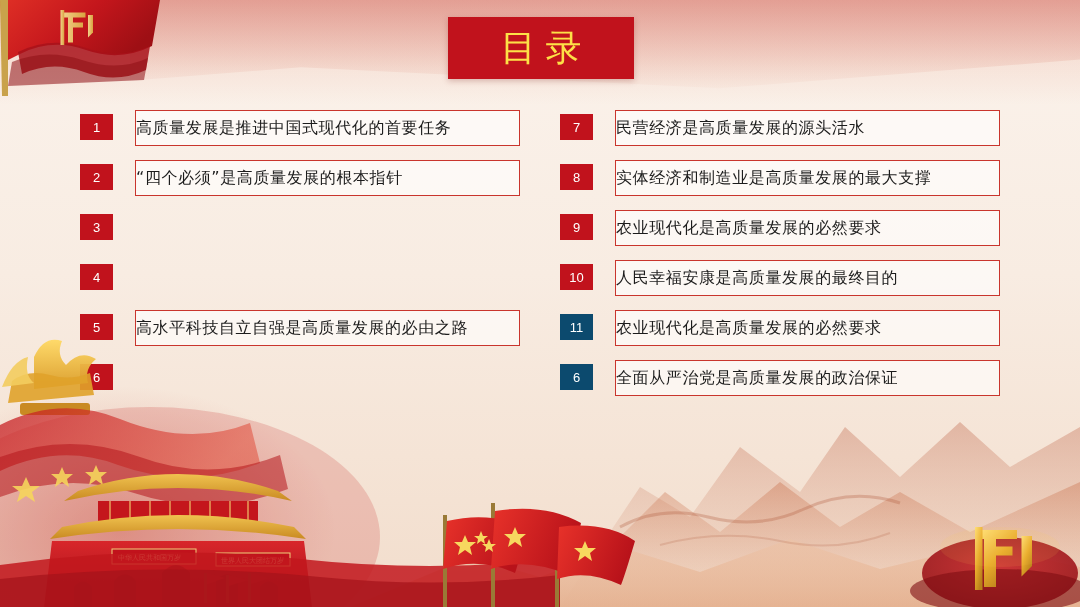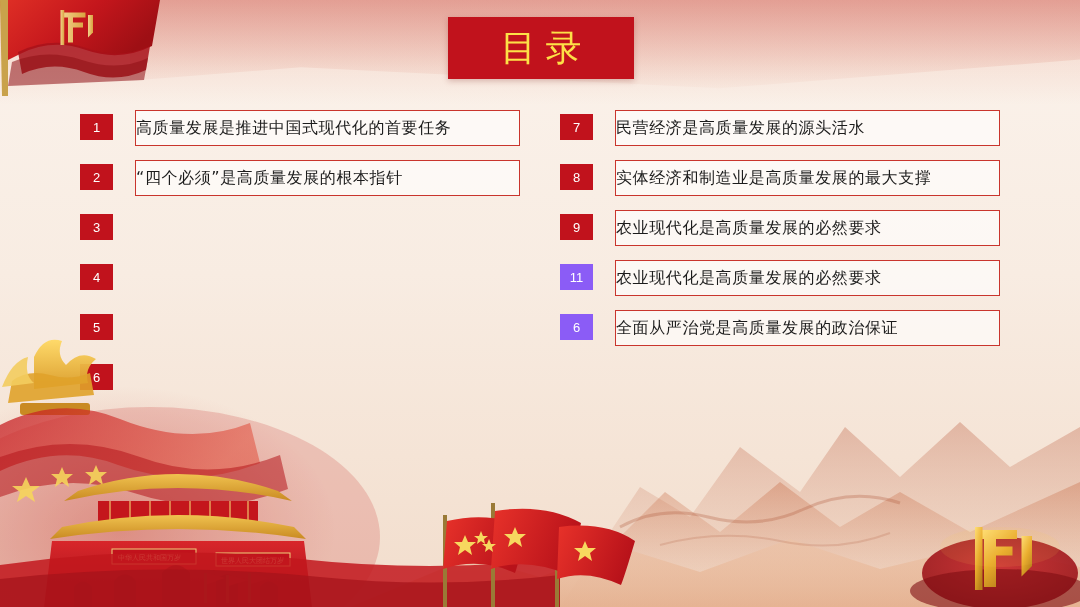--- a/index.html
+++ b/index.html
@@ -58,21 +58,21 @@
   .col{position:absolute;top:0;width:450px;}
   .col.left{left:80px;}
   .col.right{left:560px;}
   .row{position:relative;height:49px;margin-bottom:1px;}
   .num{
     position:absolute;left:0;top:4px;width:33px;height:26px;
     background:#c1121c;color:#fff;
     display:flex;align-items:center;justify-content:center;
     font-size:13px;font-family:"Liberation Sans",sans-serif;
   }
-  .num.dark{background:#8b5cf6;}
+  .num.dark{background:#0c4a6e;}
   .bar{
     position:absolute;left:55px;top:0;width:383px;height:34px;
     border:1px solid #c9352d;
     background:rgba(255,255,255,.62);
     display:flex;align-items:center;justify-content:flex-start;
   }
   .bar .txt{
     font-size:16px;color:#1c1c1c;letter-spacing:.6px;
     font-family:"DejaVu Sans","Liberation Sans",sans-serif;
     white-space:nowrap;
@@ -163,20 +163,23 @@
           </div>
       </div>
       <div class="row">
         <div class="num">3</div>
       </div>
       <div class="row">
         <div class="num">4</div>
       </div>
       <div class="row">
         <div class="num">5</div>
+        <div class="bar">
+            <span class="txt">高水平科技自立自强是高质量发展的必由之路</span>
+          </div>
       </div>
       <div class="row">
         <div class="num">6</div>
       </div>
     </div>
 
     <div class="col right">
       <div class="row">
         <div class="num">7</div>
         <div class="bar">
@@ -186,20 +189,26 @@
       <div class="row">
         <div class="num">8</div>
         <div class="bar">
             <span class="txt">实体经济和制造业是高质量发展的最大支撑</span>
           </div>
       </div>
       <div class="row">
         <div class="num">9</div>
         <div class="bar">
             <span class="txt">农业现代化是高质量发展的必然要求</span>
+          </div>
+      </div>
+      <div class="row">
+        <div class="num">10</div>
+        <div class="bar">
+            <span class="txt">人民幸福安康是高质量发展的最终目的</span>
           </div>
       </div>
       <div class="row">
         <div class="num dark">11</div>
         <div class="bar">
             <span class="txt">农业现代化是高质量发展的必然要求</span>
           </div>
       </div>
       <div class="row">
         <div class="num dark">6</div>

